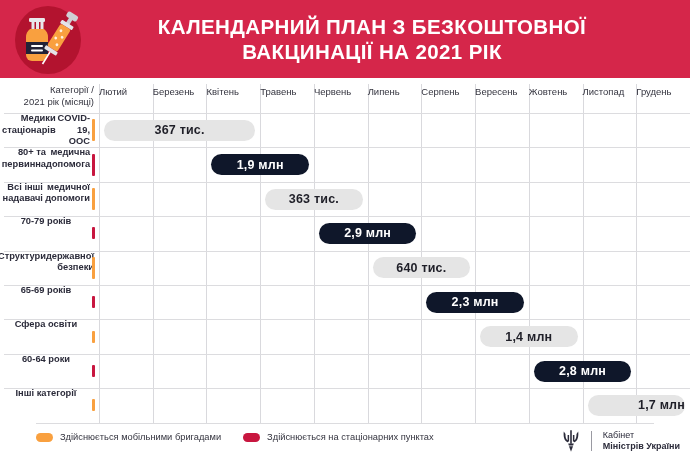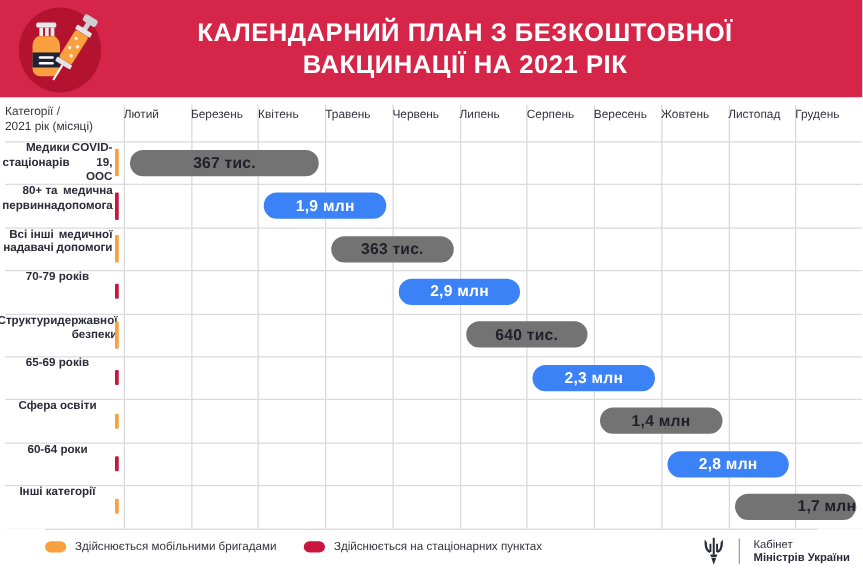--- a/index.html
+++ b/index.html
@@ -65,21 +65,21 @@
     top: 0;
     width: 690px;
     height: 381px;
   }
 
   .thead-label {
     position: absolute;
     left: 4px;
     top: 6px;
     width: 90px;
-    text-align: left;
+    text-align: right;
     font-size: 9.5px;
     line-height: 12px;
     color: #34343f;
   }
   .thead-label span { display: block; }
 
   .month-head {
     position: absolute;
     top: 8px;
     height: 26px;
@@ -115,22 +115,22 @@
     height: 21px;
     border-radius: 11px;
     display: flex;
     align-items: center;
     justify-content: center;
     font-size: 12.5px;
     font-weight: bold;
     letter-spacing: 0.2px;
     white-space: nowrap;
   }
-  .bar.orange { background: #737373; color: #1f1f28; }
-  .bar.crimson { background: #3b82f6; color: #ffffff; }
+  .bar.orange { background: #e5e5e5; color: #1f1f28; }
+  .bar.crimson { background: #0f172a; color: #ffffff; }
 
   .vline {
     position: absolute;
     width: 1px;
     background: #d9d9dd;
   }
   .hline {
     position: absolute;
     height: 1px;
     background: #dcdcdf;

